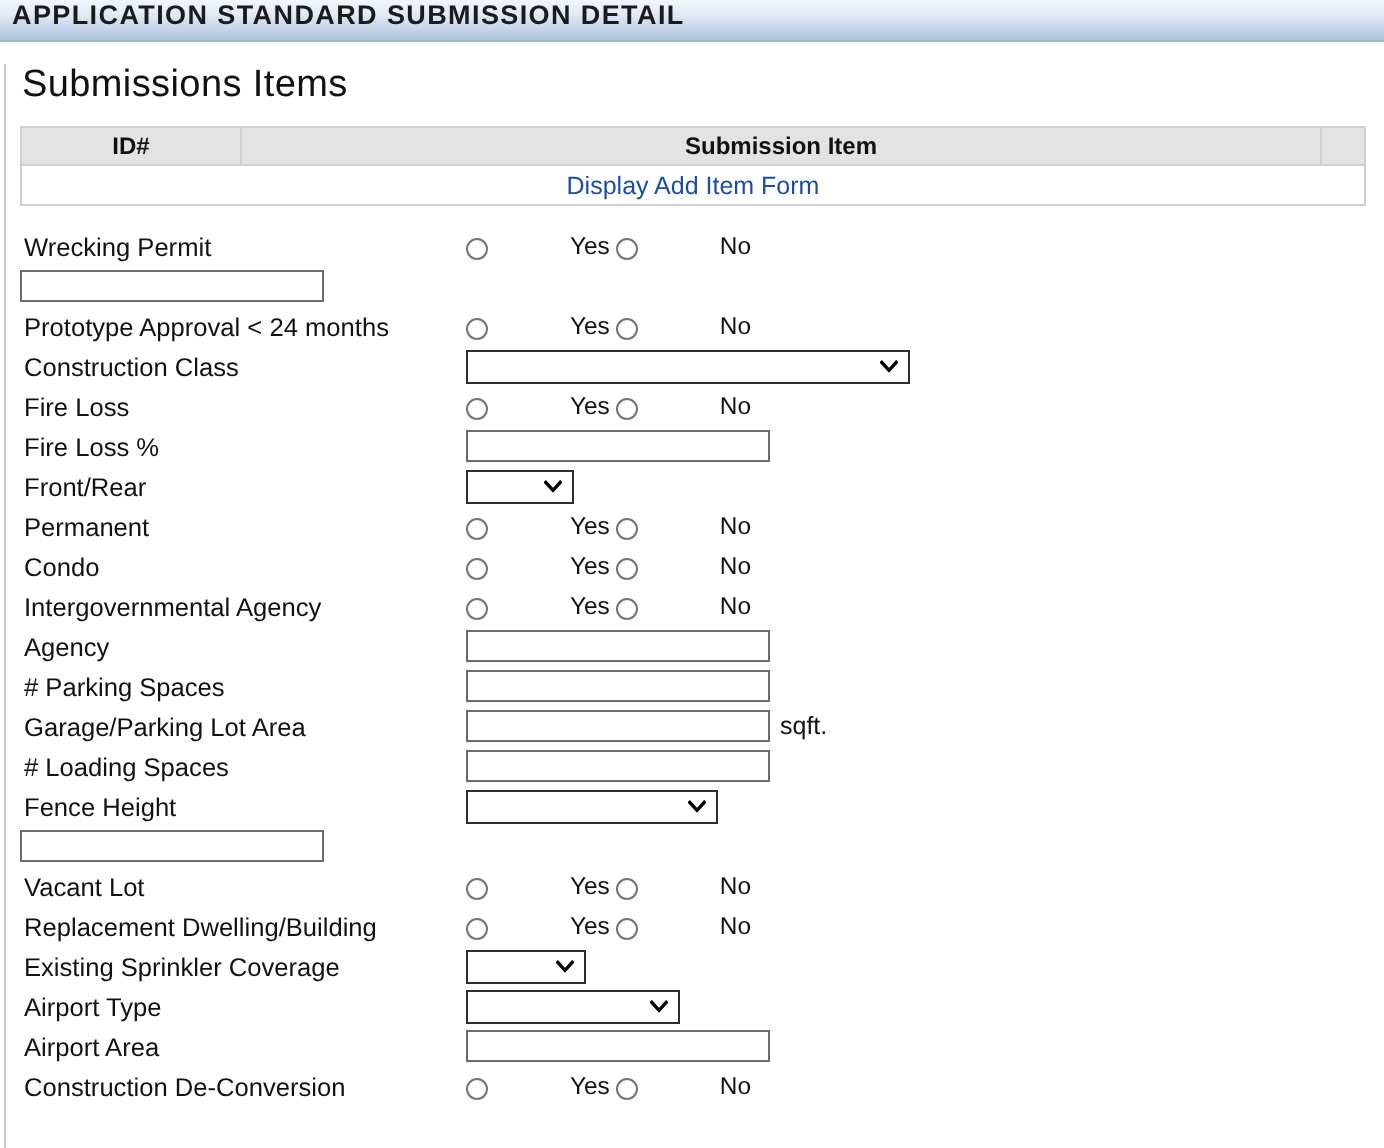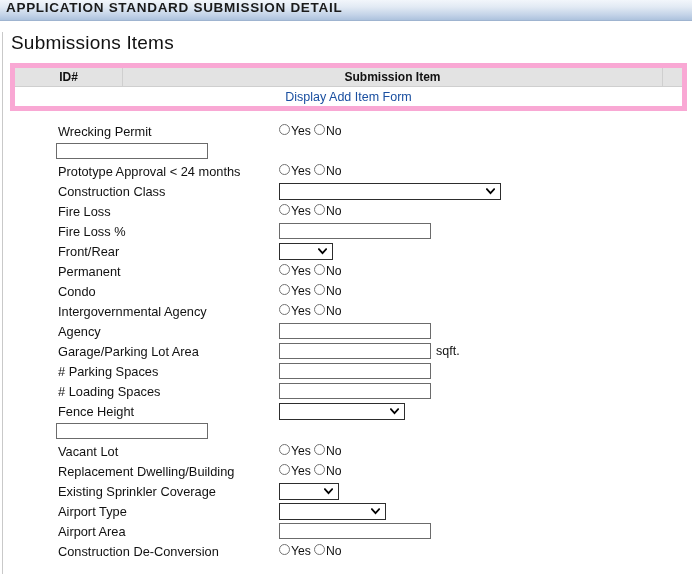--- a/index.html
+++ b/index.html
@@ -49,21 +49,21 @@
     font-weight: normal;
     color: #111111;
     margin: 11px 0 9px 1px;
     letter-spacing: 0.2px;
   }
 
   
   .items-table {
     width: 672px;
     border-collapse: collapse;
-    border: 5px solid #f9a8d4;
+    border: 1px solid #f9a8d4;
     background: #b91c1c;
     table-layout: fixed;
   }
   .items-table th {
     background: #e3e3e3;
     border: 1px solid #cfcfcf;
     font-size: 12px;
     font-weight: bold;
     color: #111111;
     height: 16px;
@@ -91,21 +91,20 @@
   }
 
   
   .form-area {
     margin-top: 10px;
   }
   .form-row {
     display: flex;
     align-items: center;
     height: 20px;
-    margin-left: 46px;
   }
   .form-label {
     width: 223px;
     flex: 0 0 223px;
     font-size: 12.8px;
     color: #111111;
     white-space: nowrap;
     padding-left: 2px;
     box-sizing: border-box;
   }
@@ -115,22 +114,23 @@
     height: 20px;
   }
 
   
   .radio-pair {
     display: flex;
     align-items: center;
   }
   .radio-opt {
     display: flex;
-    align-items: flex-start;
+    align-items: flex-end;
     margin-right: 1px;
+    gap: 40px;
   }
   .radio-dot {
     width: 11px;
     height: 11px;
     border: 1px solid #737373;
     border-radius: 50%;
     background: #ffffff;
     display: inline-block;
     box-sizing: border-box;
   }
@@ -340,30 +340,30 @@
           </div>
         </div>
       </div>
       <div class="form-row">
         <div class="form-label">Agency</div>
         <div class="form-control">
           <input type="text" class="txt" style="width: 152px;">
         </div>
       </div>
       <div class="form-row">
+        <div class="form-label"># Parking Spaces</div>
+        <div class="form-control">
+          <input type="text" class="txt" style="width: 152px;">
+        </div>
+      </div>
+      <div class="form-row">
         <div class="form-label">Garage/Parking Lot Area</div>
         <div class="form-control">
           <input type="text" class="txt" style="width: 152px;">
           <span class="unit-label">sqft.</span>
-        </div>
-      </div>
-      <div class="form-row">
-        <div class="form-label"># Parking Spaces</div>
-        <div class="form-control">
-          <input type="text" class="txt" style="width: 152px;">
         </div>
       </div>
       <div class="form-row">
         <div class="form-label"># Loading Spaces</div>
         <div class="form-control">
           <input type="text" class="txt" style="width: 152px;">
         </div>
       </div>
       <div class="form-row">
         <div class="form-label">Fence Height</div>

